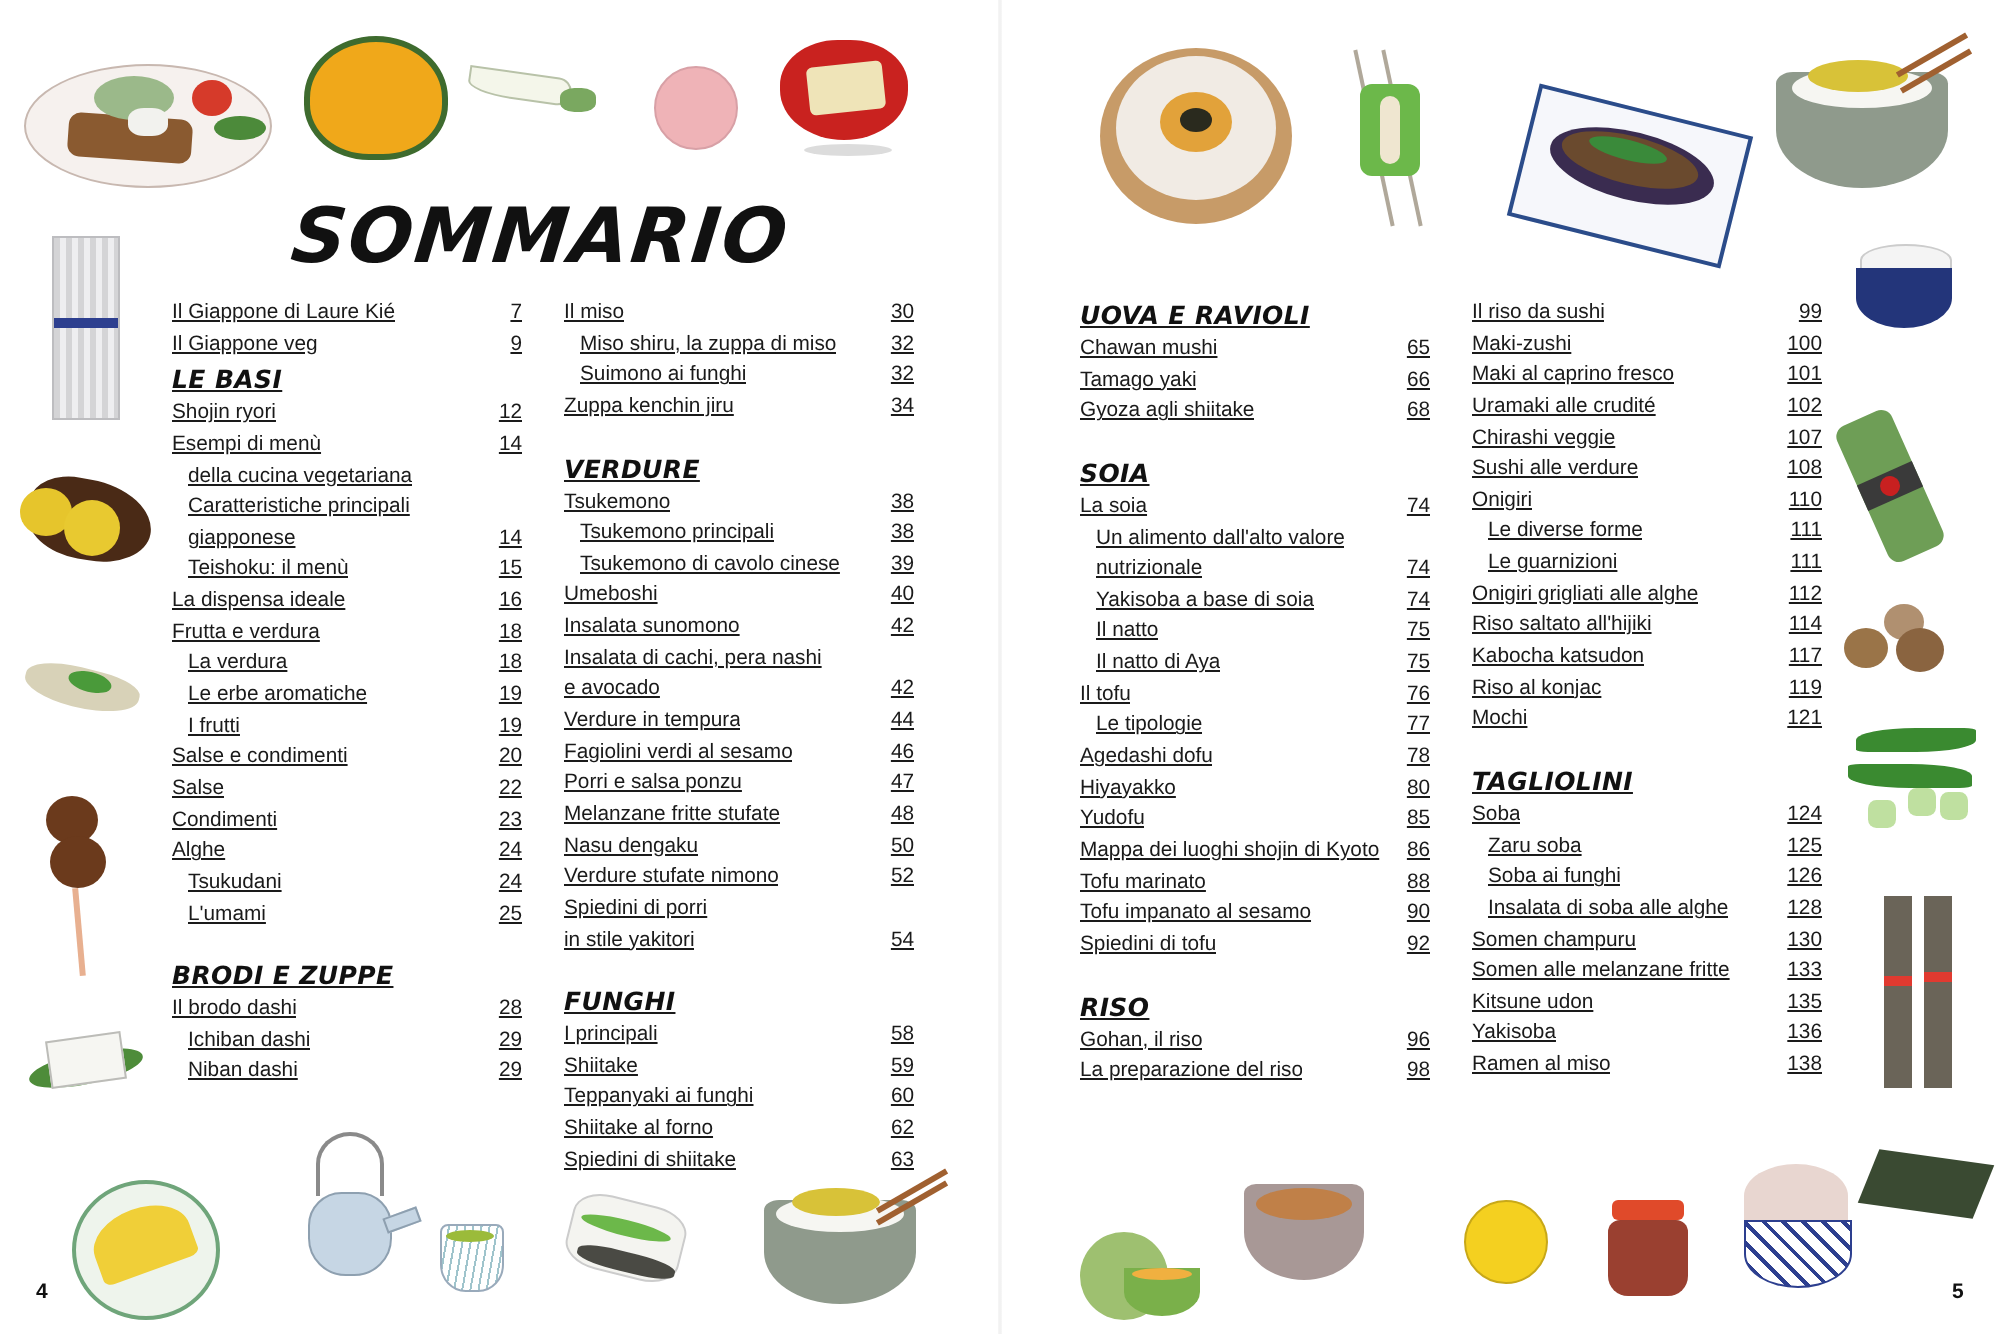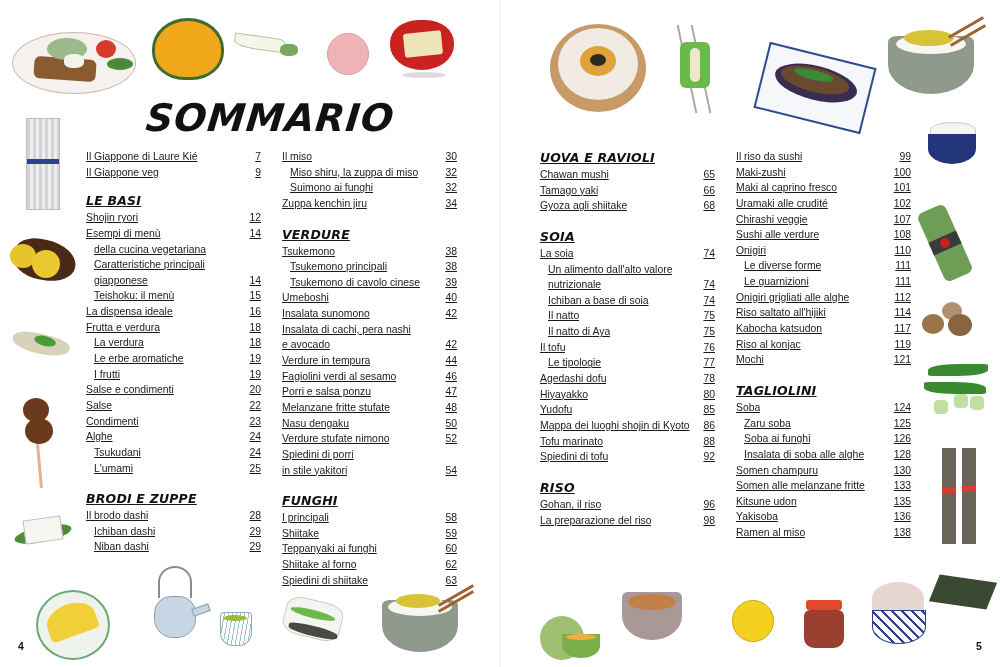--- a/index.html
+++ b/index.html
@@ -196,21 +196,21 @@
   <div class="col" style="left:86px;top:149px;">
     <div class="row">
         <span class="label">Il Giappone di Laure Kié</span>
         <span class="num">7</span>
       </div>
     <div class="row">
         <span class="label">Il Giappone veg</span>
         <span class="num">9</span>
       </div>
 
-    <div class="section" style="margin-top:12px;">LE BASI</div>
+    <div class="section" style="margin-top:1px;">LE BASI</div>
     <div class="row">
         <span class="label">Shojin ryori</span>
         <span class="num">12</span>
       </div>
     <div class="row">
         <span class="label">Esempi di menù</span>
         <span class="num">14</span>
       </div>
     <div class="row sub">
         <span class="label">della cucina vegetariana</span>
@@ -413,21 +413,21 @@
       </div>
     <div class="row sub">
         <span class="label">Un alimento dall'alto valore</span>
         <span class="num"></span>
       </div>
     <div class="row sub">
         <span class="label">nutrizionale</span>
         <span class="num">74</span>
       </div>
     <div class="row sub">
-        <span class="label">Ichiban a base di soia</span>
+        <span class="label">Yakisoba a base di soia</span>
         <span class="num">74</span>
       </div>
     <div class="row sub">
         <span class="label">Il natto</span>
         <span class="num">75</span>
       </div>
     <div class="row sub">
         <span class="label">Il natto di Aya</span>
         <span class="num">75</span>
       </div>
@@ -451,20 +451,24 @@
         <span class="label">Yudofu</span>
         <span class="num">85</span>
       </div>
     <div class="row">
         <span class="label">Mappa dei luoghi shojin di Kyoto</span>
         <span class="num">86</span>
       </div>
     <div class="row">
         <span class="label">Tofu marinato</span>
         <span class="num">88</span>
+      </div>
+    <div class="row">
+        <span class="label">Tofu impanato al sesamo</span>
+        <span class="num">90</span>
       </div>
     <div class="row">
         <span class="label">Spiedini di tofu</span>
         <span class="num">92</span>
       </div>
 
     <div class="section">RISO</div>
     <div class="row">
         <span class="label">Gohan, il riso</span>
         <span class="num">96</span>

